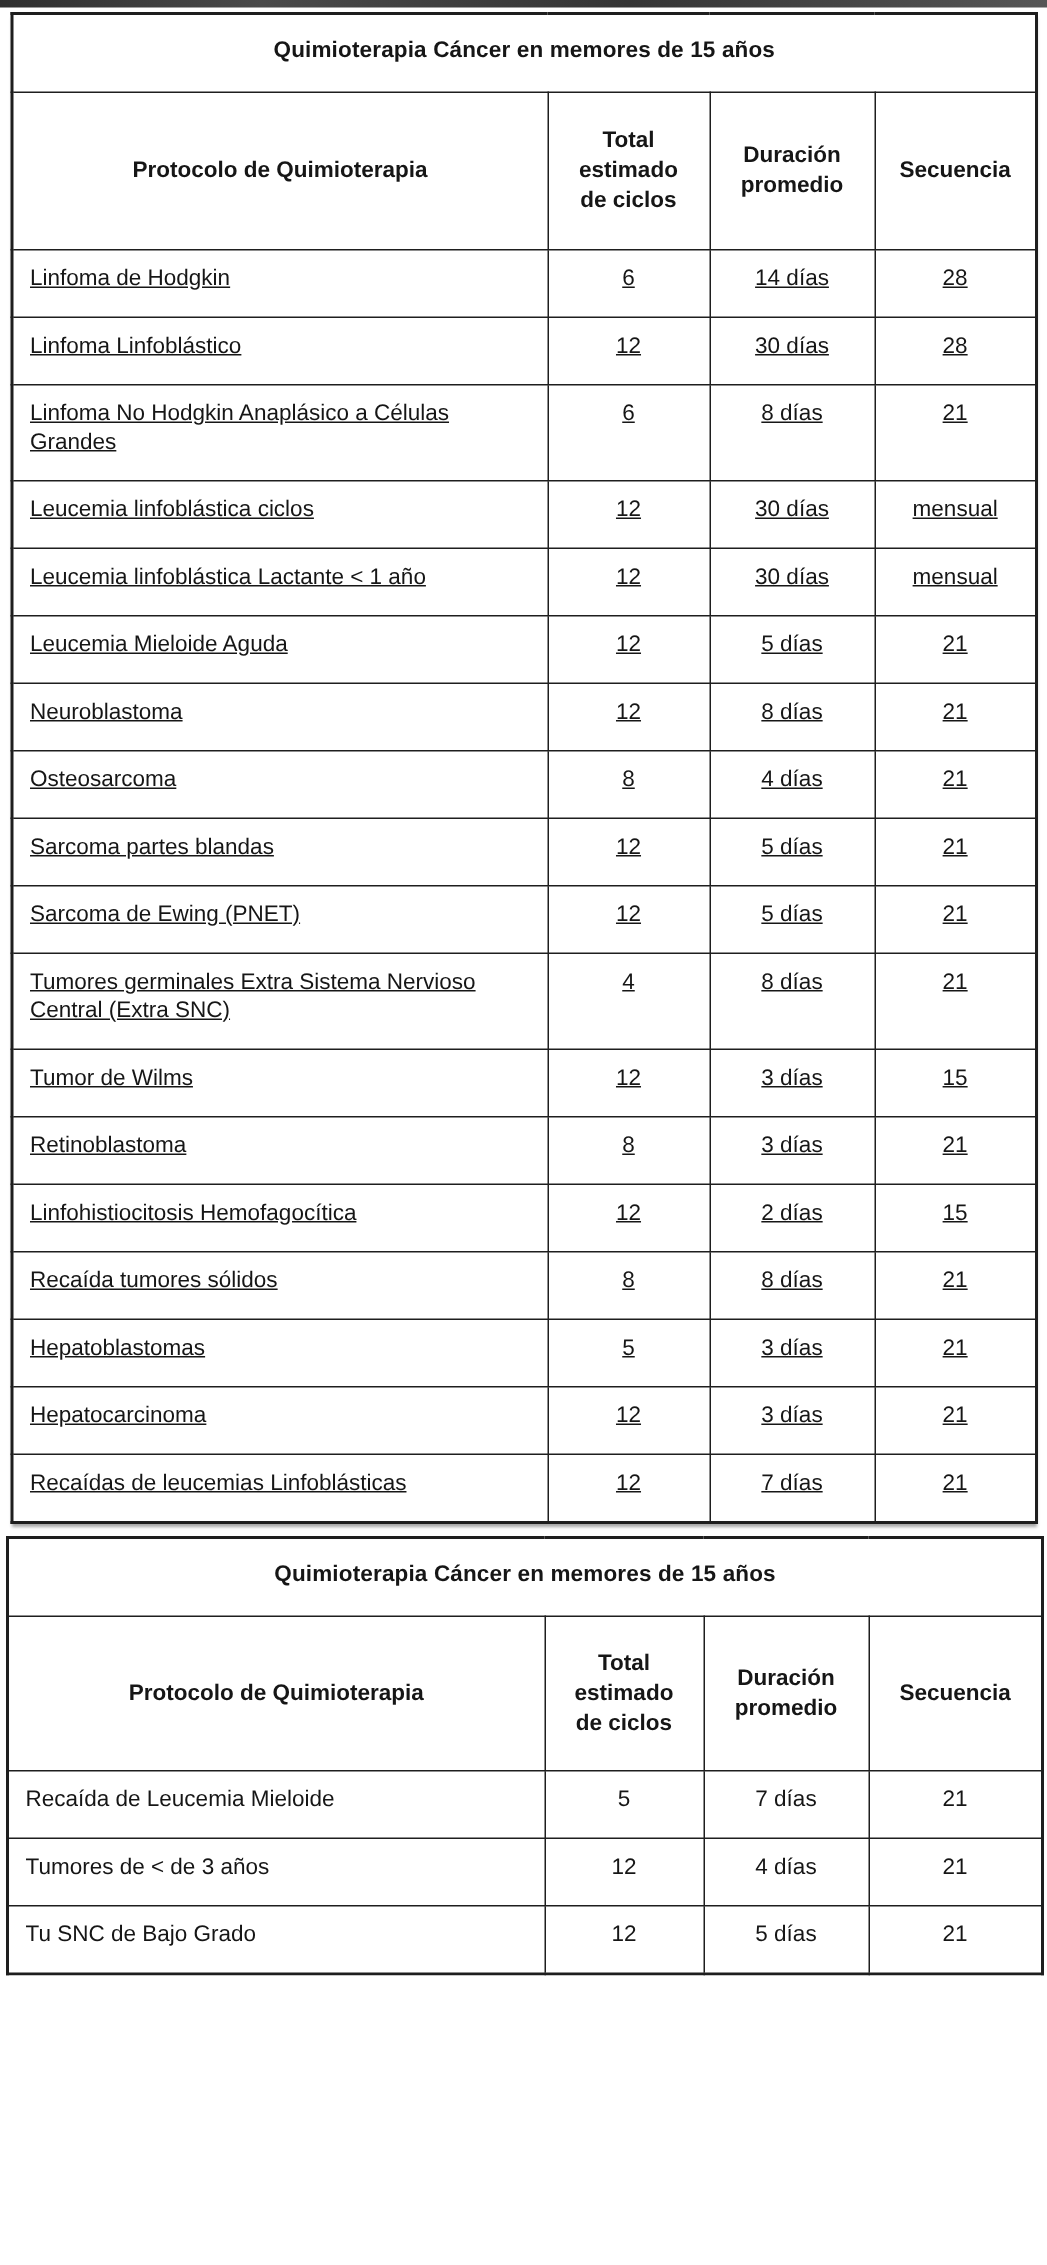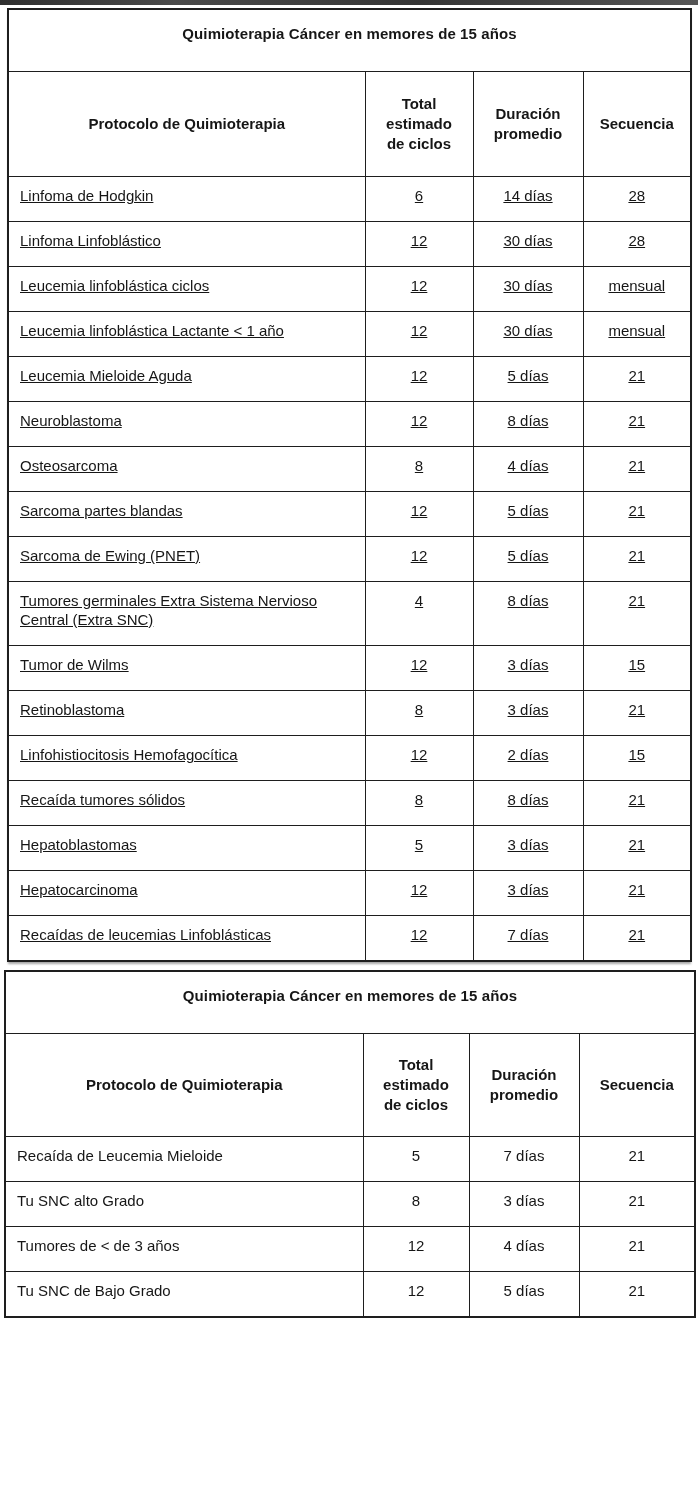--- a/index.html
+++ b/index.html
@@ -36,21 +36,21 @@
     border: 1.5px solid #1e1e1e;
   }
   table.chemo-table { border-width: 2px; }
 
   th.title-cell {
     height: 43px;
     font-size: 15px;
     font-weight: bold;
     text-align: center;
     vertical-align: middle;
-    padding: 2px 8px 16px;
+    padding: 2px 8px 6px;
     letter-spacing: 0.1px;
   }
   tr.header-row th {
     font-size: 15px;
     font-weight: bold;
     text-align: center;
     vertical-align: middle;
     line-height: 20px;
     padding: 6px 14px;
   }
@@ -101,20 +101,26 @@
         <td class="num">14 días</td>
         <td class="num">28</td>
       </tr>
       <tr>
         <td>Linfoma Linfoblástico</td>
         <td class="num">12</td>
         <td class="num">30 días</td>
         <td class="num">28</td>
       </tr>
       <tr>
+        <td>Linfoma No Hodgkin Anaplásico a Células Grandes</td>
+        <td class="num">6</td>
+        <td class="num">8 días</td>
+        <td class="num">21</td>
+      </tr>
+      <tr>
         <td>Leucemia linfoblástica ciclos</td>
         <td class="num">12</td>
         <td class="num">30 días</td>
         <td class="num">mensual</td>
       </tr>
       <tr>
         <td>Leucemia linfoblástica Lactante &lt; 1 año</td>
         <td class="num">12</td>
         <td class="num">30 días</td>
         <td class="num">mensual</td>
@@ -219,26 +225,20 @@
     </tr>
   </thead>
   <tbody>
       <tr>
         <td>Recaída de Leucemia Mieloide</td>
         <td class="num">5</td>
         <td class="num">7 días</td>
         <td class="num">21</td>
       </tr>
       <tr>
-        <td>Tu SNC alto Grado</td>
-        <td class="num">8</td>
-        <td class="num">3 días</td>
-        <td class="num">21</td>
-      </tr>
-      <tr>
         <td>Tumores de &lt; de 3 años</td>
         <td class="num">12</td>
         <td class="num">4 días</td>
         <td class="num">21</td>
       </tr>
       <tr>
         <td>Tu SNC de Bajo Grado</td>
         <td class="num">12</td>
         <td class="num">5 días</td>
         <td class="num">21</td>

